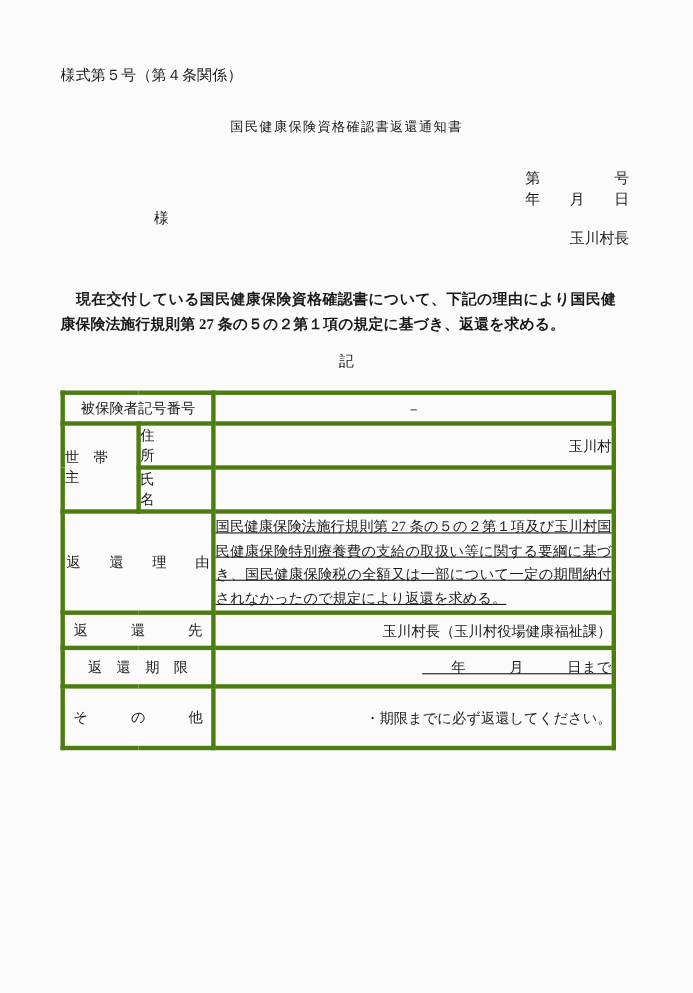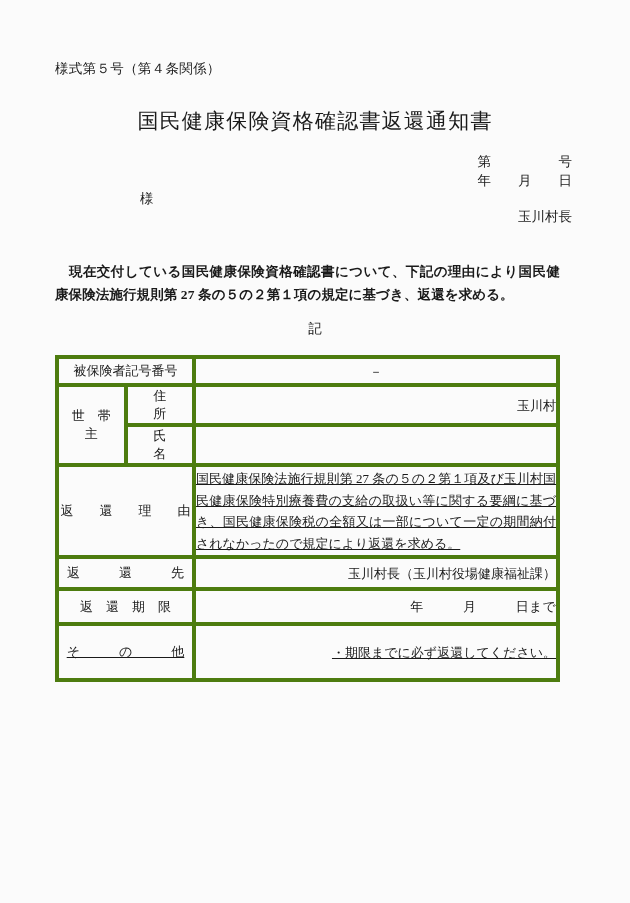--- a/index.html
+++ b/index.html
@@ -35,21 +35,21 @@
     white-space: nowrap;
   }
 
   
   .doc-title {
     position: absolute;
     left: 0;
     right: 0;
     top: 107px;
     text-align: center;
-    font-size: 21px;
+    font-size: 12px;
     letter-spacing: 1.2px;
   }
 
   
   .meta-block {
     position: absolute;
     right: 58px;
     top: 152px;
     font-size: 13.5px;
     line-height: 19px;
@@ -120,26 +120,24 @@
   }
 
   .lbl {
     width: 133px;
     text-align: center;
     padding: 5px 8px;
     line-height: 20px;
   }
   .lbl-sub-outer {
     width: 67px;
-    text-align: center;
     padding: 5px 4px;
   }
   .lbl-sub-inner {
     width: 66px;
-    text-align: center;
     padding: 5px 6px;
   }
   .val {
     padding: 6px 9px;
     line-height: 21px;
     text-align: right;
   }
   .val-center {
     text-align: center;
   }
@@ -147,29 +145,30 @@
     padding: 7px 9px 8px 9px;
     line-height: 21.5px;
     text-align: justify;
     text-decoration: underline;
   }
 
   .spread {
     display: inline-block;
     white-space: pre;
     letter-spacing: 0.2px;
+    text-decoration: underline;
   }
 
   .r-kigou td   { height: 24px; }
   .r-jusho td   { height: 25px; }
   .r-shimei td  { height: 25px; margin-left: 42px; }
   .r-riyu td    { height: 88px; }
   .r-saki td    { height: 28px; }
   .r-kigen td   { height: 31px; margin-top: 42px; }
-  .r-sonota td  { height: 52px; text-decoration: underline; }
+  .r-sonota td  { height: 52px; }
 
   .dash {
     font-size: 13px;
   }
 </style>
 </head>
 <body>
 
 <div class="page">
 

